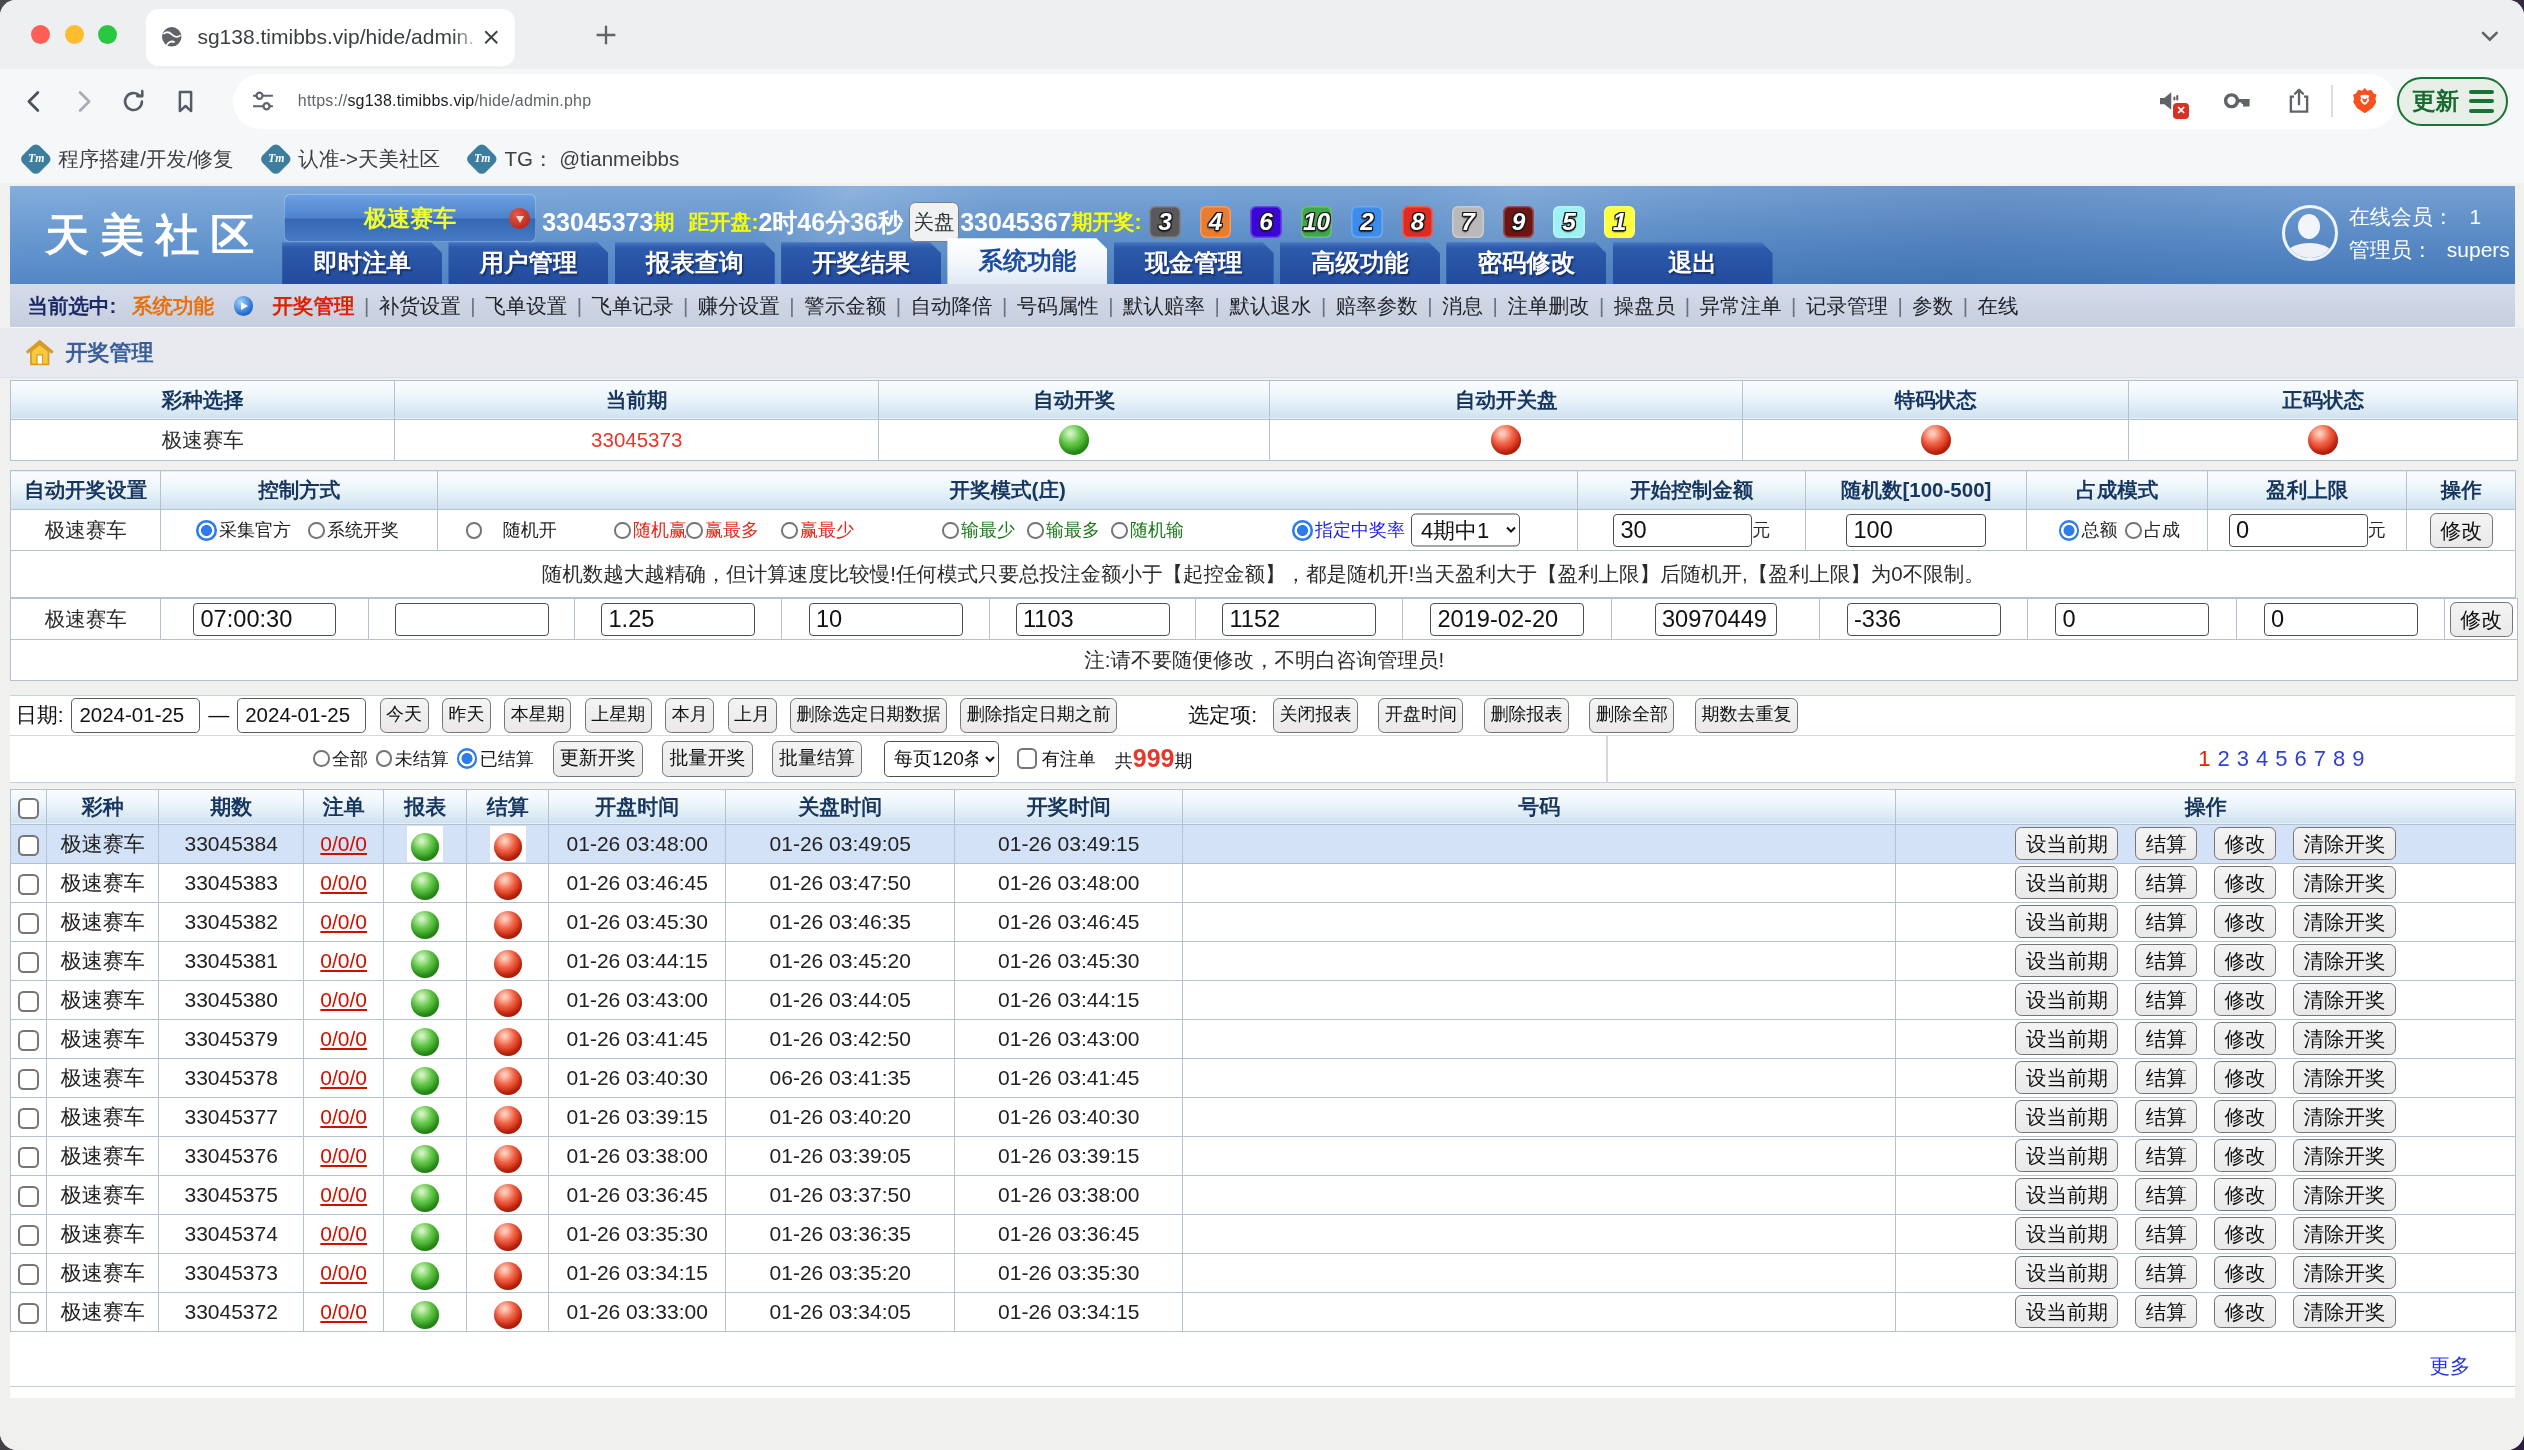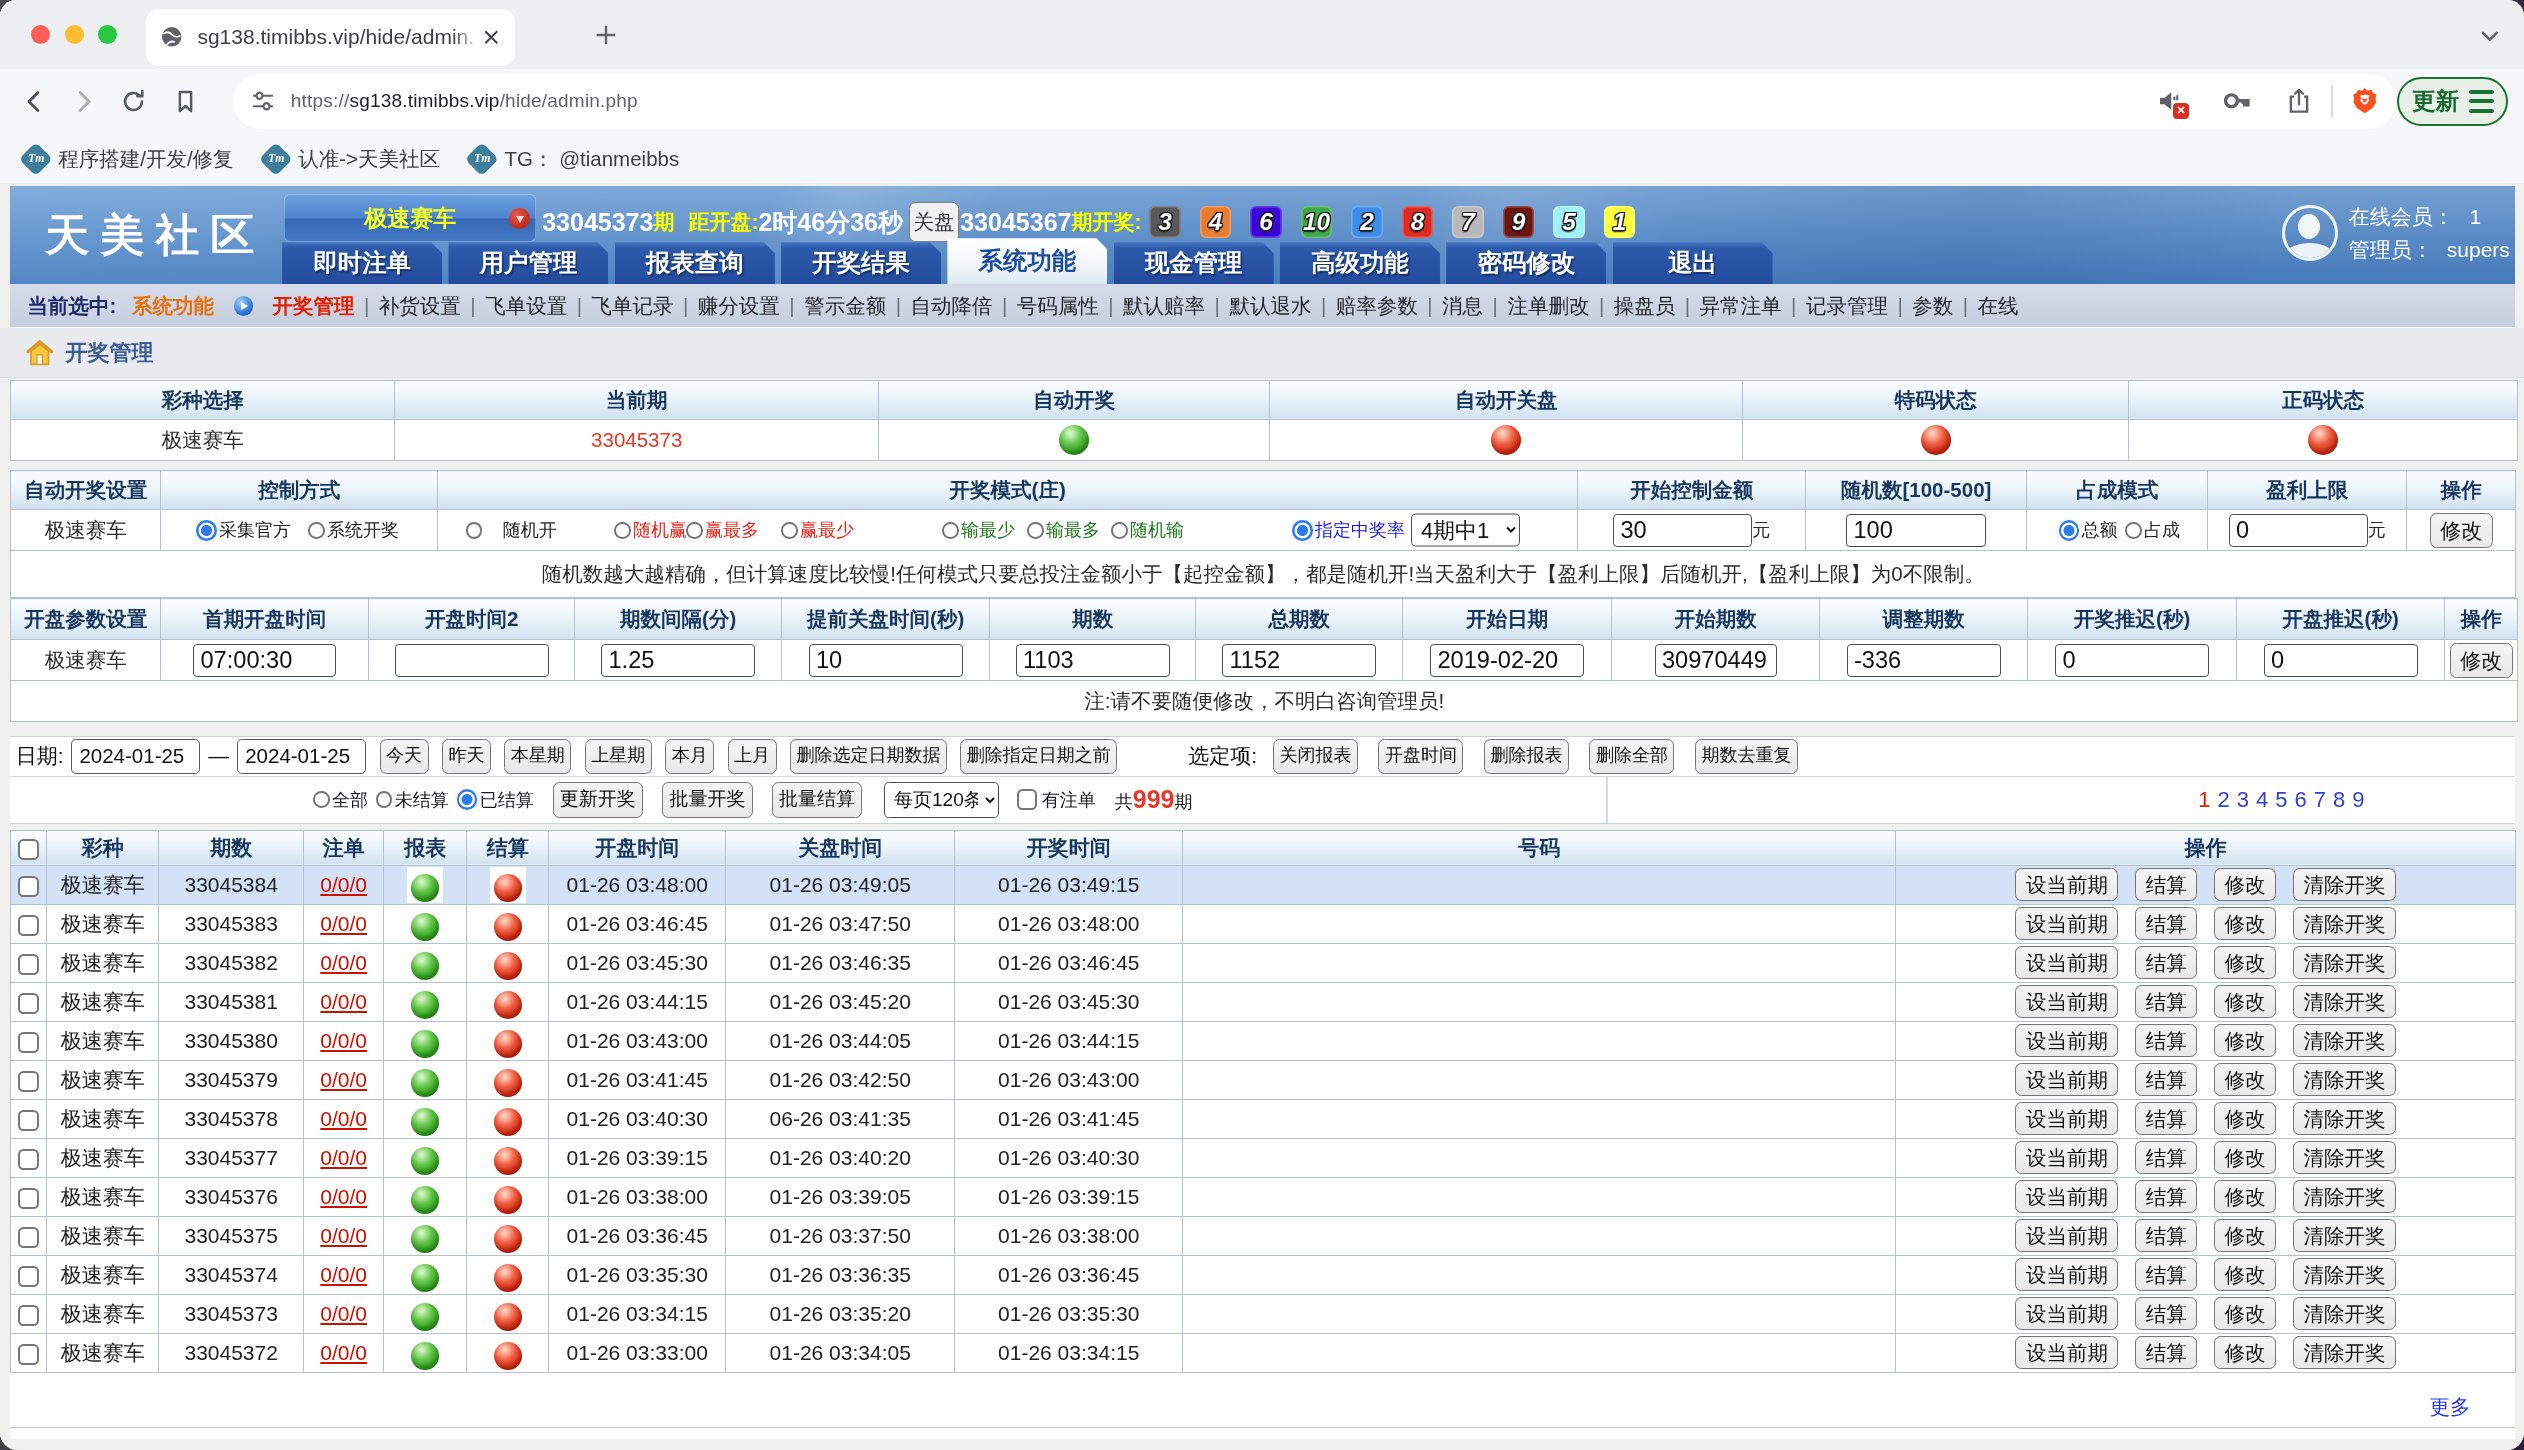--- a/index.html
+++ b/index.html
@@ -36,21 +36,21 @@
 #toolbar { height:65px; background:#f6f7f8; display:flex; align-items:center; position:relative; flex:none; }
 .tbicon { width:27px; height:27px; flex:none; }
 #back-btn { margin-left:20.5px; color:#46505c; }
 #fwd-btn { margin-left:22px; color:#a6adb5; }
 #reload-btn { margin-left:23.6px; color:#545c66; }
 #bkmark-btn { margin-left:25px; color:#545c66; }
 #urlbar {
   position:absolute; left:233px; top:4.7px; width:2163px; height:55px;
   background:#fff; border-radius:27.6px; display:flex; align-items:center; padding:0 15.8px;
 }
-#url-text { font-size:19px; color:#5f6368; margin-left:14px; letter-spacing:0.2px; }
+#url-text { font-size:16px; color:#5f6368; margin-left:21px; letter-spacing:0.2px; }
 #url-text b { color:#1b1e22; font-weight:500; }
 #urlbar .right { margin-left:auto; display:flex; align-items:center; }
 #urlbar .right > *:nth-child(1) { margin-right:36px; }
 #urlbar .right > *:nth-child(2) { margin-right:31.5px; }
 #urlbar .right > *:nth-child(3) { margin-right:17.3px; }
 #urlbar .right > *:nth-child(4) { margin-right:15.8px; }
 #mute-icon { position:relative; width:30px; height:30px; color:#5f6368; }
 #mute-badge { position:absolute; right:-3.9px; bottom:-2.4px; width:15.8px; height:15.8px; background:#d93025; border-radius:3.9px; color:#fff; font-size:11px; font-weight:700; display:flex; align-items:center; justify-content:center; }
 .urldiv { width:1.6px; height:31.5px; background:#dadce0; }
 #update-pill {
@@ -514,35 +514,20 @@
           <col style="width:206px">
           <col style="width:207px">
           <col style="width:209px">
           <col style="width:208px">
           <col style="width:208px">
           <col style="width:209px">
           <col style="width:208px">
           <col style="width:73px">
         </colgroup>
       <tbody>
-          <tr>
-        <th>开盘参数设置</th>
-            <th>首期开盘时间</th>
-            <th>开盘时间2</th>
-            <th>期数间隔(分)</th>
-            <th>提前关盘时间(秒)</th>
-            <th>期数</th>
-            <th>总期数</th>
-            <th>开始日期</th>
-            <th>开始期数</th>
-            <th>调整期数</th>
-            <th>开奖推迟(秒)</th>
-            <th>开盘推迟(秒)</th>
-            <th>操作</th>
-      </tr>
       <tr>
         <td>极速赛车</td>
         <td><input class="box" style="width: 143px;" value="07:00:30"></td>
             <td><input class="box" style="width: 154px;" value=""></td>
             <td><input class="box" style="width: 154px;" value="1.25"></td>
             <td><input class="box" style="width: 154px;" value="10"></td>
             <td><input class="box" style="width: 154px;" value="1103"></td>
             <td><input class="box" style="width: 154px;" value="1152"></td>
             <td><input class="box" style="width: 154px;" value="2019-02-20"></td>
             <td><input class="box" style="width: 122px;" value="30970449"></td>

